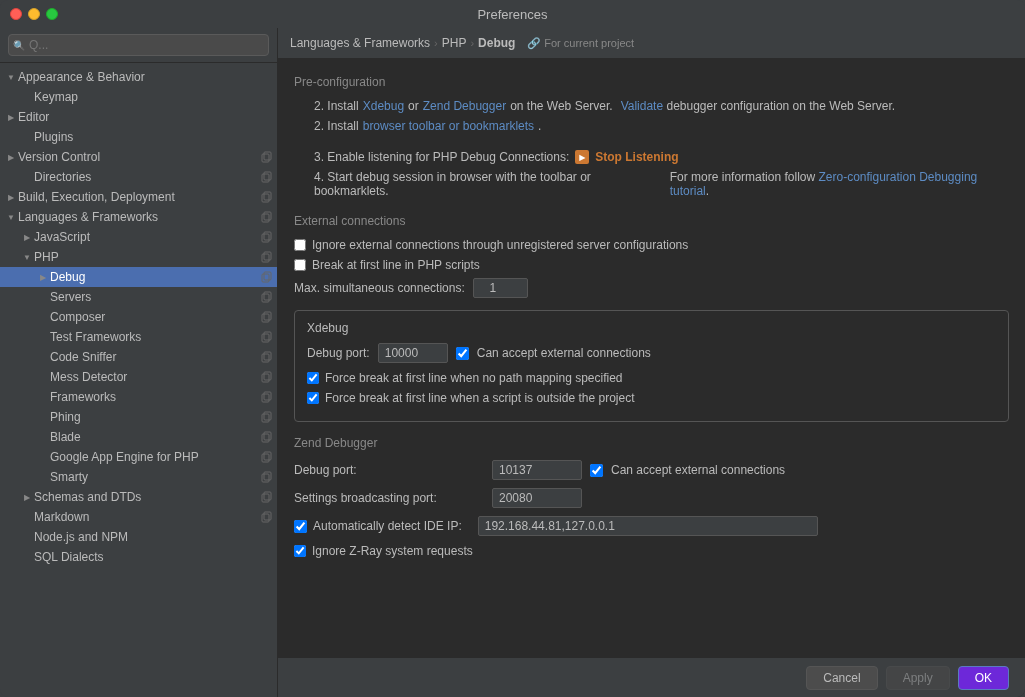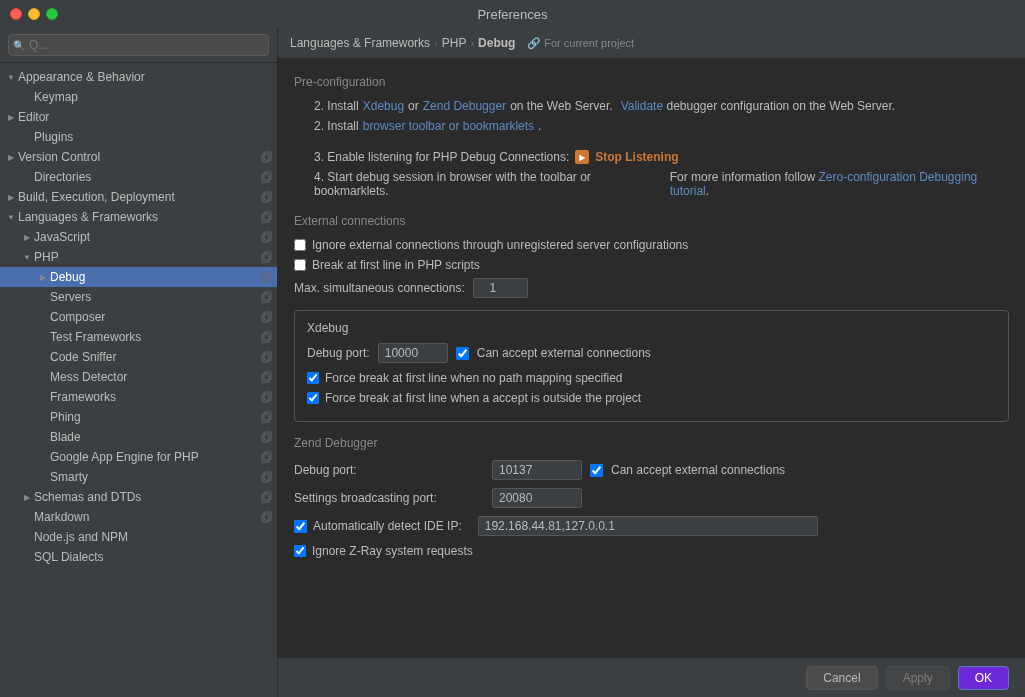--- a/index.html
+++ b/index.html
@@ -666,21 +666,21 @@
             <input type="text" class="port-input" value="10000" style="">
             <input type="checkbox" checked="" style="">
             <label>Can accept external connections</label>
           </div>
           <div class="checkbox-row">
             <input type="checkbox" checked="" style="">
             <label>Force break at first line when no path mapping specified</label>
           </div>
           <div class="checkbox-row">
             <input type="checkbox" checked="" style="">
-            <label>Force break at first line when a accept is outside the project</label>
+            <label>Force break at first line when a script is outside the project</label>
           </div>
         </div>
 
         <div class="zend-section">
           <div class="zend-title">Zend Debugger</div>
           <div class="zend-row">
             <span class="zend-label">Debug port:</span>
             <input type="text" class="port-input port-input-wide" value="10137" style="">
             <input type="checkbox" checked="" style="">
             <label>Can accept external connections</label>

